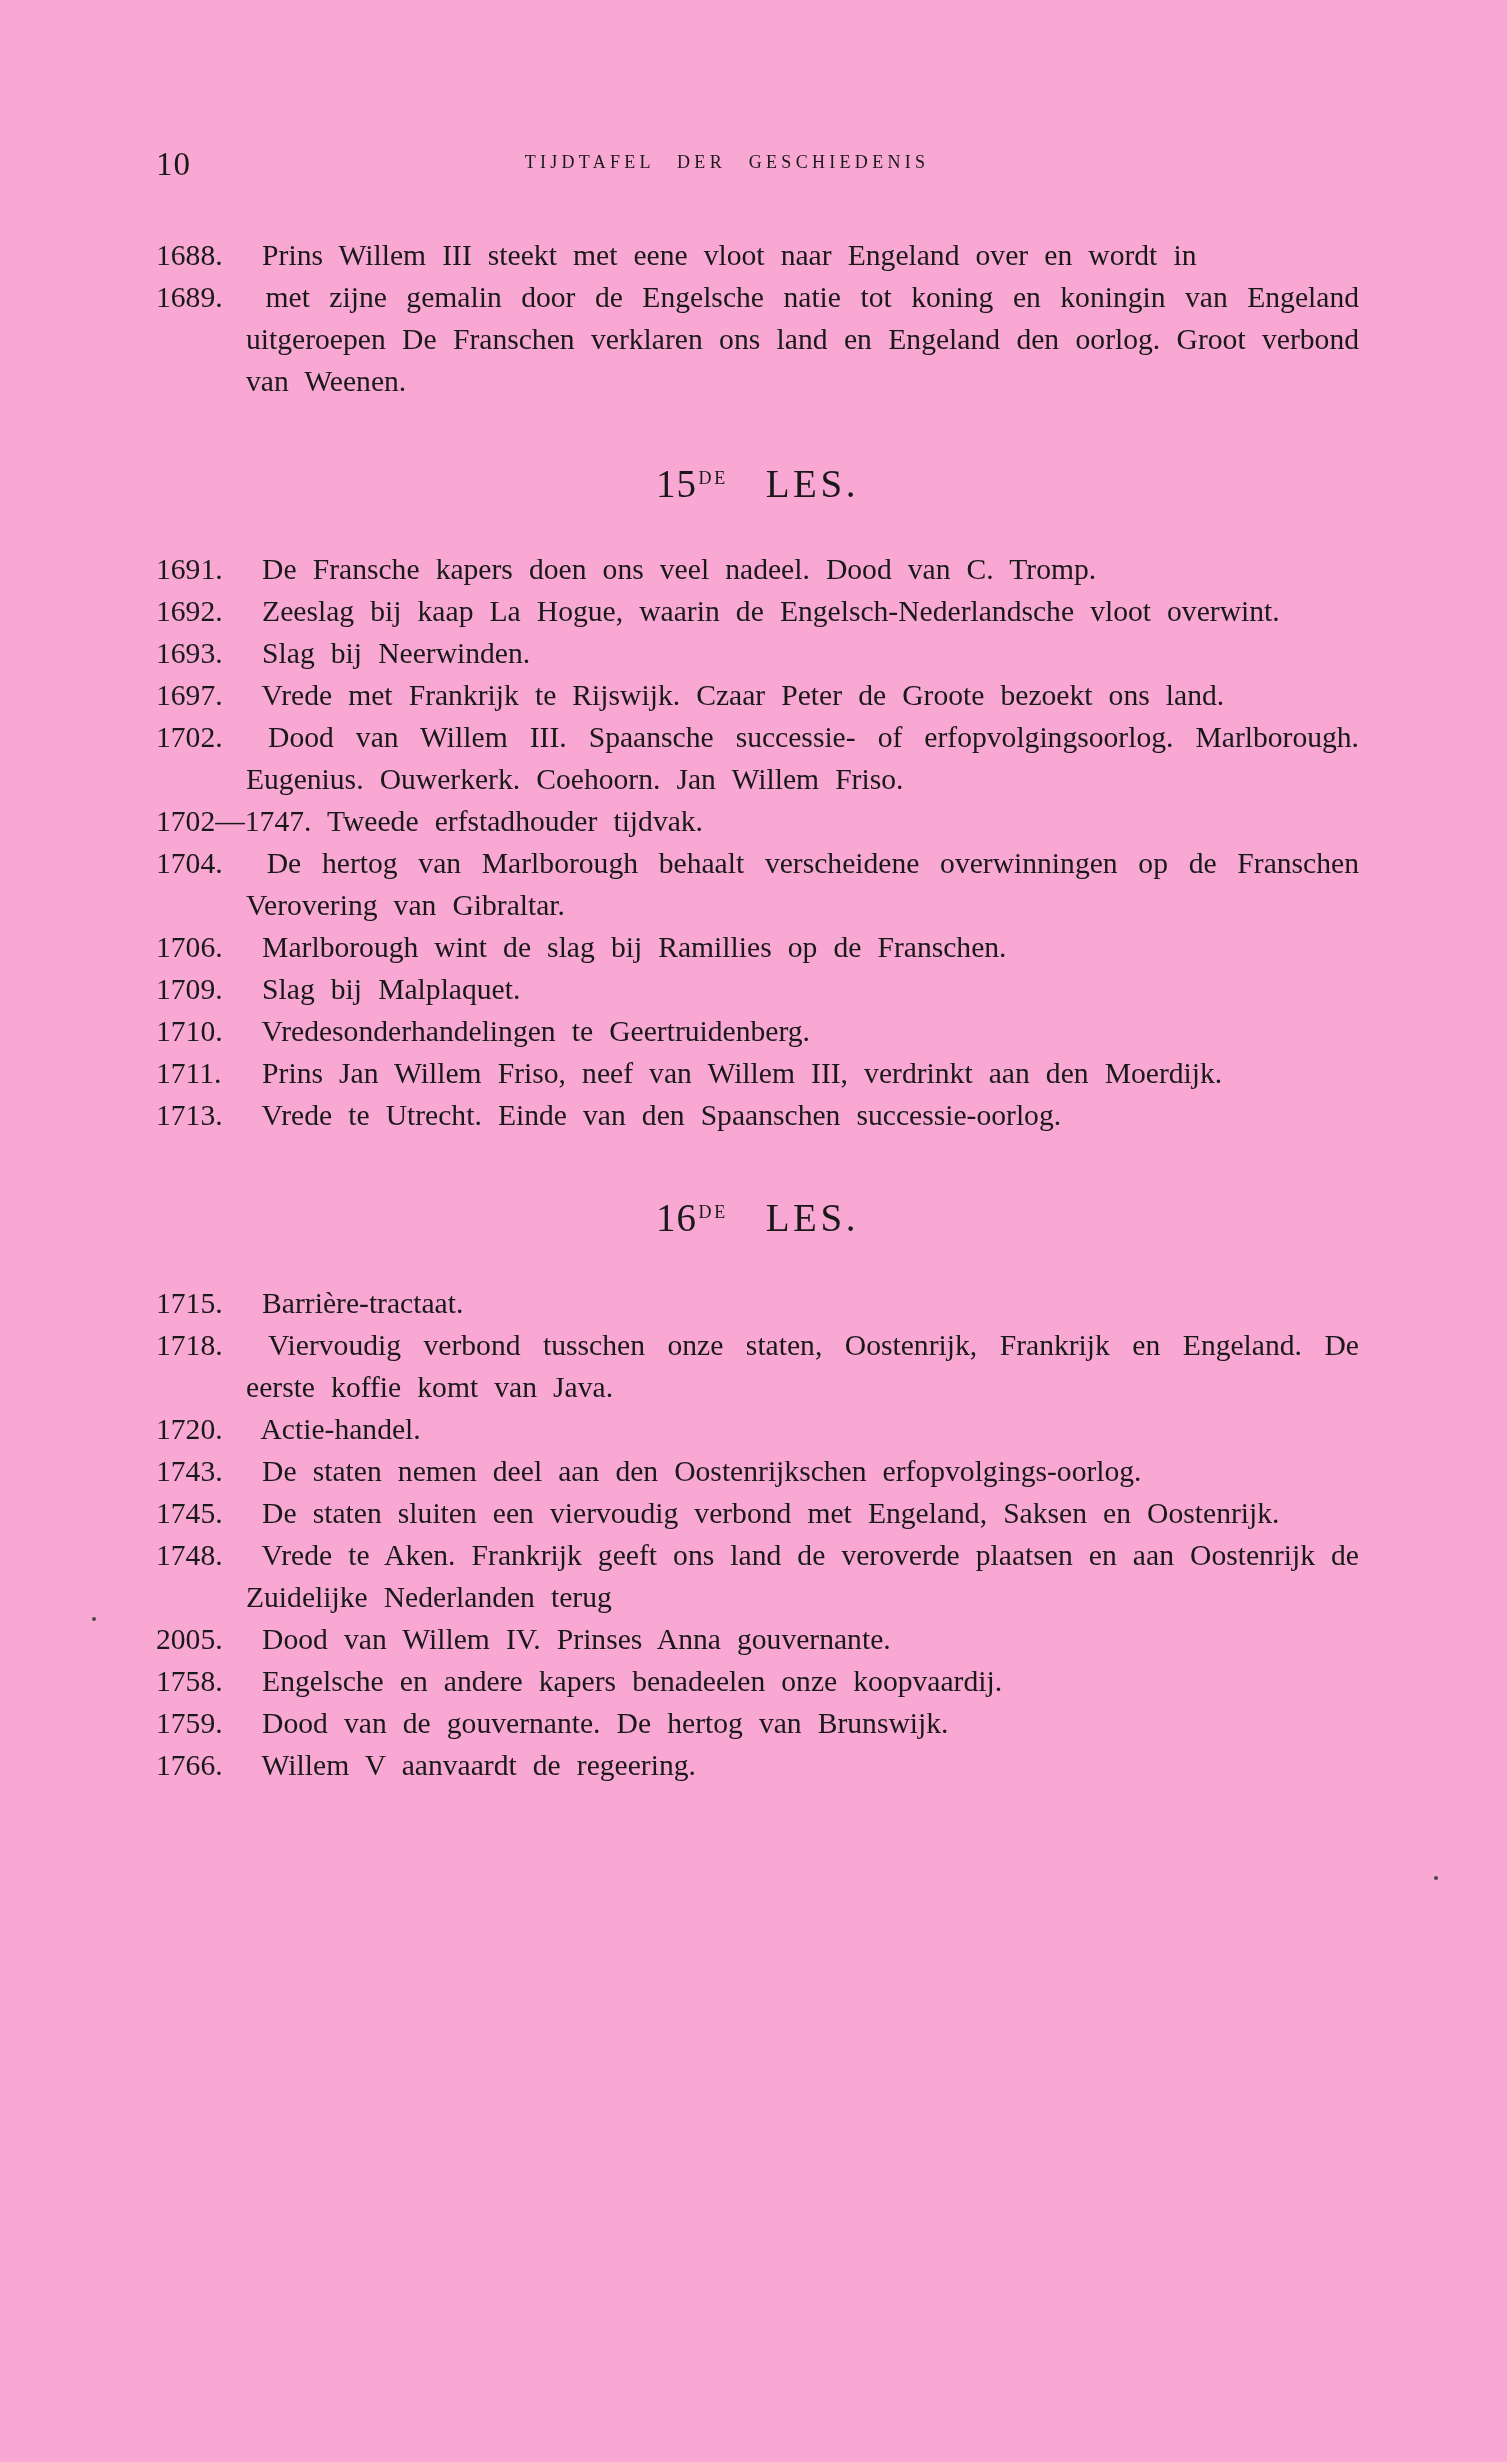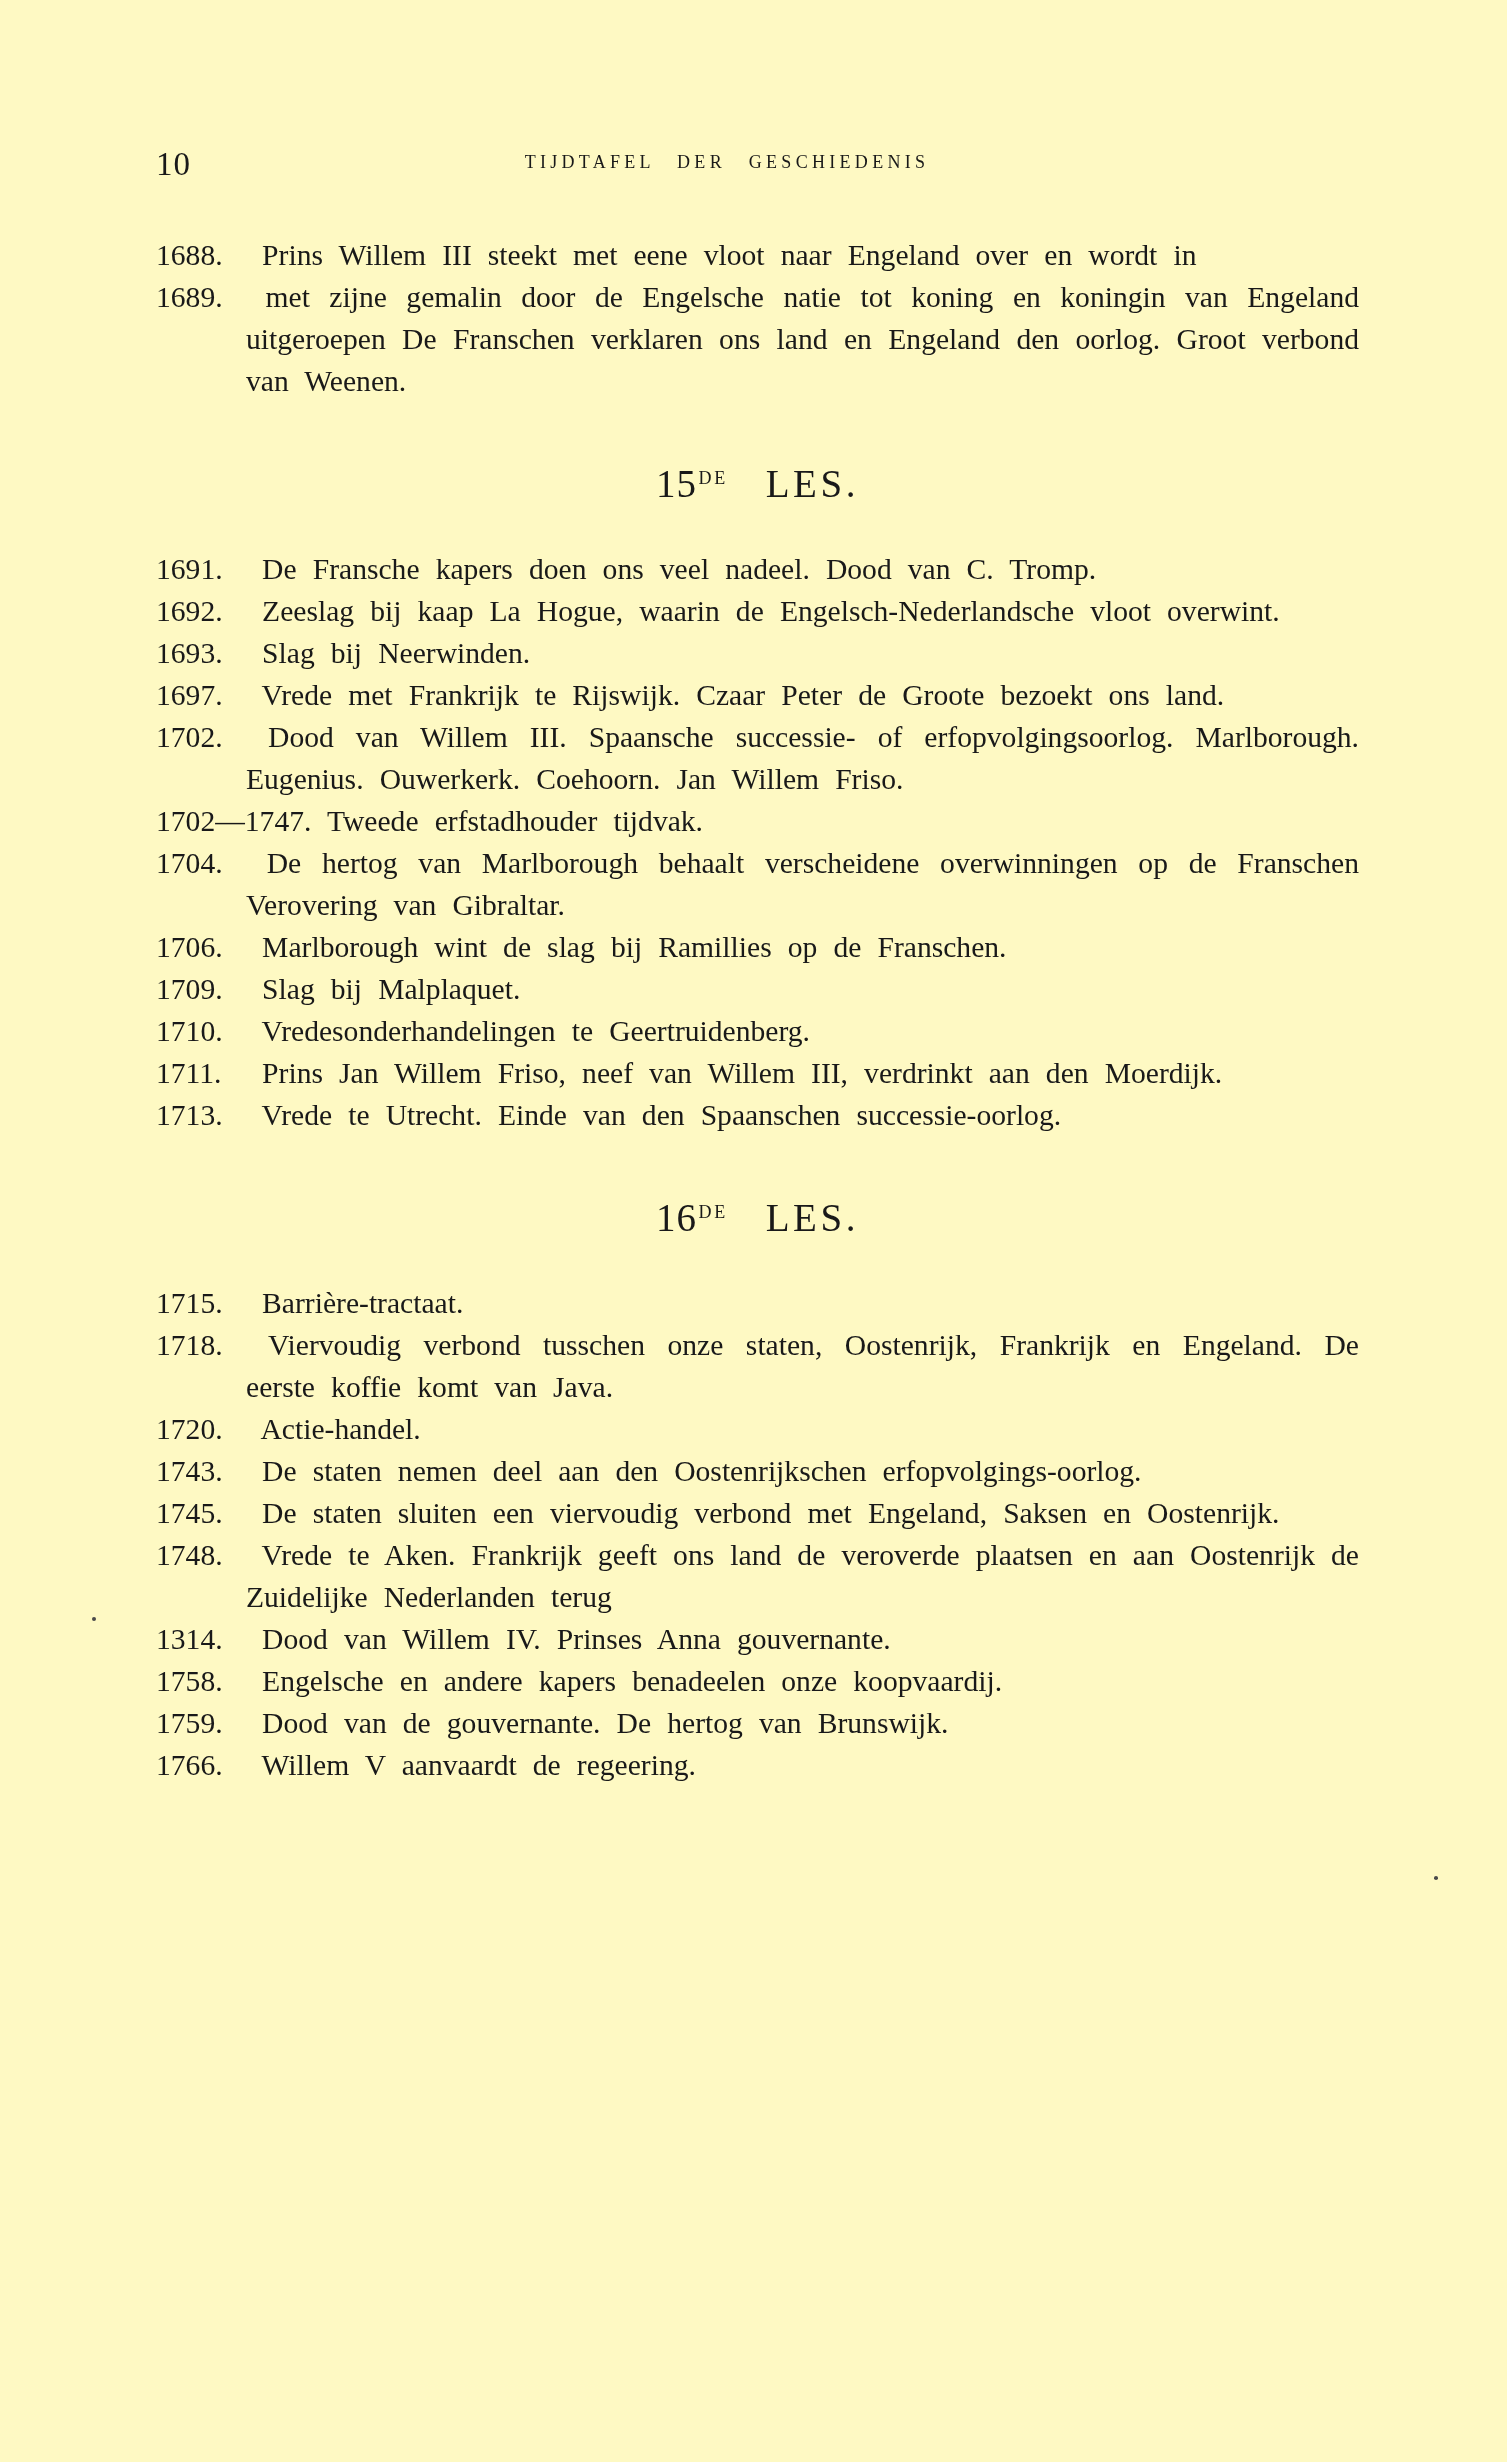--- a/index.html
+++ b/index.html
@@ -11,21 +11,21 @@
     width: 1507px;
     height: 2462px;
     overflow: hidden;
     font-family: "Liberation Serif", "DejaVu Serif", serif;
     color: #191919;
   }
   .page {
     position: relative;
     width: 1507px;
     height: 2462px;
-    background: #fef9c3;
+    background: #f9a8d4;
   }
   .inner {
     padding: 144px 148px 0 156px;
   }
   
   .header {
     position: relative;
     height: 43px;
     margin-bottom: 47px;
   }
@@ -119,21 +119,21 @@
           <div class="entry"><span class="year">1713.</span> <span class="etext">Vrede te Utrecht. Einde van den Spaanschen successie-oorlog.</span></div>
         </div>
         <div class="les-heading"><span>16</span><span class="sup">DE</span><span class="lesword">LES.</span></div>
         <div class="entries">
           <div class="entry"><span class="year">1715.</span> <span class="etext">Barrière-tractaat.</span></div>
           <div class="entry"><span class="year">1718.</span> <span class="etext">Viervoudig verbond tusschen onze staten, Oostenrijk, Frankrijk en Engeland. De eerste koffie komt van Java.</span></div>
           <div class="entry"><span class="year">1720.</span> <span class="etext">Actie-handel.</span></div>
           <div class="entry"><span class="year">1743.</span> <span class="etext">De staten nemen deel aan den Oostenrijkschen erfopvolgings-oorlog.</span></div>
           <div class="entry"><span class="year">1745.</span> <span class="etext">De staten sluiten een viervoudig verbond met Engeland, Saksen en Oostenrijk.</span></div>
           <div class="entry"><span class="year">1748.</span> <span class="etext">Vrede te Aken. Frankrijk geeft ons land de veroverde plaatsen en aan Oostenrijk de Zuidelijke Nederlanden terug</span></div>
-          <div class="entry"><span class="year">1314.</span> <span class="etext">Dood van Willem IV. Prinses Anna gouvernante.</span></div>
+          <div class="entry"><span class="year">2005.</span> <span class="etext">Dood van Willem IV. Prinses Anna gouvernante.</span></div>
           <div class="entry"><span class="year">1758.</span> <span class="etext">Engelsche en andere kapers benadeelen onze koopvaardij.</span></div>
           <div class="entry"><span class="year">1759.</span> <span class="etext">Dood van de gouvernante. De hertog van Brunswijk.</span></div>
           <div class="entry"><span class="year">1766.</span> <span class="etext">Willem V aanvaardt de regeering.</span></div>
         </div>
       </div>
   </div>
   <div class="speck speck-1"></div>
   <div class="speck speck-2"></div>
 </div>
 

